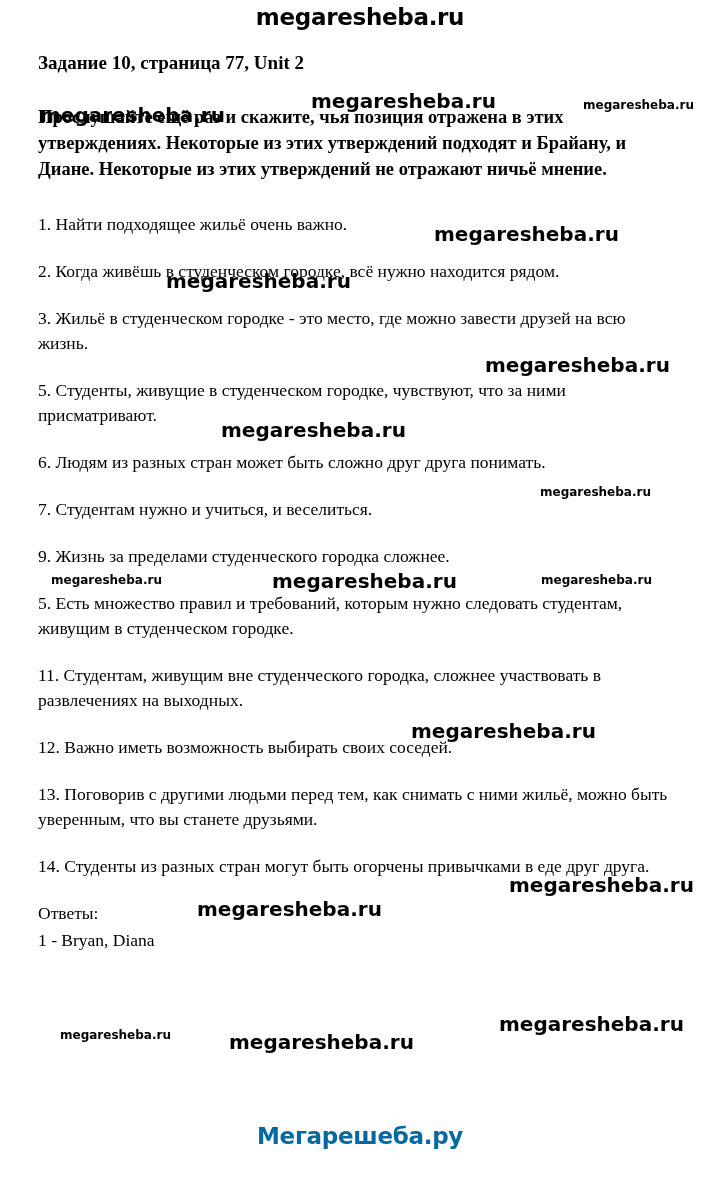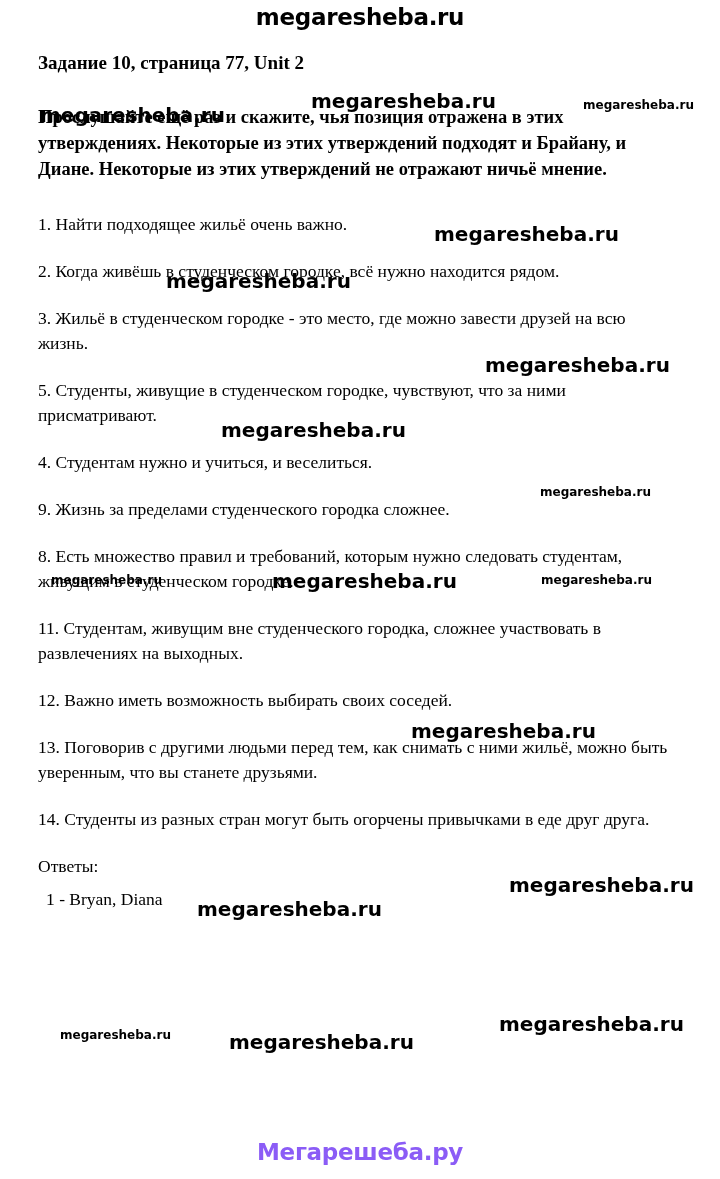--- a/index.html
+++ b/index.html
@@ -28,29 +28,29 @@
     width: 720px;
     text-align: center;
     font-family: "DejaVu Sans", sans-serif;
     font-weight: bold;
     font-size: 23px;
     letter-spacing: -0.3px;
     color: #000;
   }
   .site-footer {
     position: absolute;
-    bottom: 14px;
+    bottom: 30px;
     left: 0;
     width: 720px;
     text-align: center;
     font-family: "DejaVu Sans", sans-serif;
     font-weight: bold;
     font-size: 23px;
     letter-spacing: -0.3px;
-    color: #8b5cf6;
+    color: #0369a1;
   }
   .content {
     position: absolute;
     left: 38px;
     top: 52px;
     width: 648px;
   }
   .task-title {
     font-family: "Liberation Serif", serif;
     font-weight: bold;
@@ -75,21 +75,21 @@
   .answers-label {
     font-family: "Liberation Serif", serif;
     font-size: 17.5px;
     line-height: 25px;
     margin: 4px 0 2px 0;
   }
   .answer-line {
     font-family: "Liberation Serif", serif;
     font-size: 17.5px;
     line-height: 25px;
-    margin: 8px;
+    margin: 0;
   }
   .wm {
     position: absolute;
     font-family: "DejaVu Sans", sans-serif;
     font-weight: bold;
     color: #000;
     white-space: nowrap;
     pointer-events: none;
   }
 </style>
@@ -101,23 +101,24 @@
   <div class="site-header">megaresheba.ru</div>
 
   <div class="content">
     <div class="task-title">Задание 10, страница 77, Unit 2</div>
     <div class="intro">Прослушайте ещё раз и скажите, чья позиция отражена в этих утверждениях. Некоторые из этих утверждений подходят и Брайану, и Диане. Некоторые из этих утверждений не отражают ничьё мнение.</div>
 
     <div class="item">1. Найти подходящее жильё очень важно.</div>
     <div class="item">2. Когда живёшь в студенческом городке, всё нужно находится рядом.</div>
     <div class="item">3. Жильё в студенческом городке - это место, где можно завести друзей на всю жизнь.</div>
     <div class="item">5. Студенты, живущие в студенческом городке, чувствуют, что за ними присматривают.</div>
-    <div class="item">4. Студентам нужно и учиться, и веселиться.</div>
+    <div class="item">6. Людям из разных стран может быть сложно друг друга понимать.</div>
+    <div class="item">7. Студентам нужно и учиться, и веселиться.</div>
     <div class="item">9. Жизнь за пределами студенческого городка сложнее.</div>
-    <div class="item">8. Есть множество правил и требований, которым нужно следовать студентам, живущим в студенческом городке.</div>
+    <div class="item">5. Есть множество правил и требований, которым нужно следовать студентам, живущим в студенческом городке.</div>
     <div class="item">11. Студентам, живущим вне студенческого городка, сложнее участвовать в развлечениях на выходных.</div>
     <div class="item">12. Важно иметь возможность выбирать своих соседей.</div>
     <div class="item">13. Поговорив с другими людьми перед тем, как снимать с ними жильё, можно быть уверенным, что вы станете друзьями.</div>
     <div class="item">14. Студенты из разных стран могут быть огорчены привычками в еде друг друга.</div>
 
     <div class="answers-label">Ответы:</div>
     <div class="answer-line">1 - Bryan, Diana</div>
   </div>
 
   <div id="watermark-layer">

